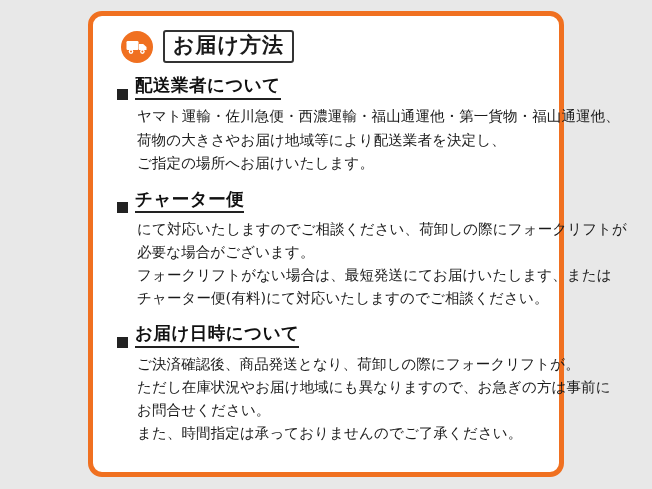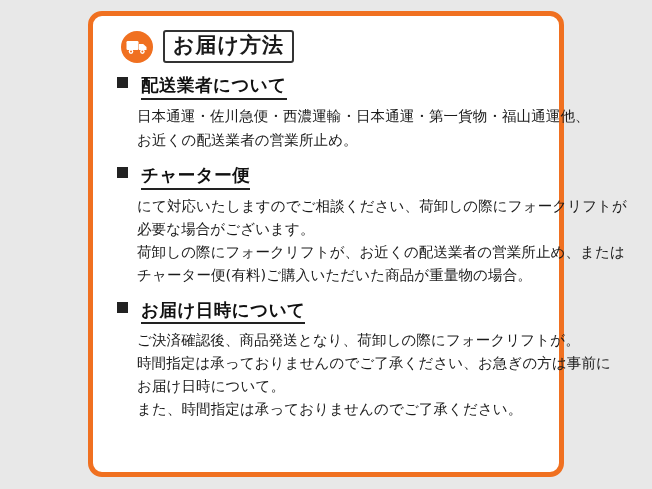--- a/index.html
+++ b/index.html
@@ -60,22 +60,22 @@
     border-radius: 3px;
     padding: 1px 8px 3px 8px;
     line-height: 1.2;
     background: #ffffff;
   }
   
   .section { margin-bottom: 13px; }
   .section:last-child { margin-bottom: 16px; }
   .section-heading {
     display: flex;
-    align-items: flex-start;
-    gap: 13px;
+    align-items: flex-end;
+    gap: 7px;
     margin-bottom: 5px;
     padding-left: 6px;
   }
   .sq {
     width: 11px;
     height: 11px;
     background: #222222;
     flex: 0 0 auto;
     margin-top: 2px;
   }
@@ -119,45 +119,46 @@
       </span>
       <span class="header-title">お届け方法</span>
     </div>
 
     <div class="section">
       <div class="section-heading">
         <span class="sq"></span>
         <span class="section-heading-text">配送業者について</span>
       </div>
       <div class="body-lines">
-        <div class="body-line">日本通運・佐川急便・西濃運輸・日本通運・第一貨物・福山通運他、</div>
-        <div class="body-line">お近くの配送業者の営業所止め。</div>
+        <div class="body-line">ヤマト運輸・佐川急便・西濃運輸・福山通運他・第一貨物・福山通運他、</div>
+        <div class="body-line">荷物の大きさやお届け地域等により配送業者を決定し、</div>
+        <div class="body-line">ご指定の場所へお届けいたします。</div>
       </div>
     </div>
 
     <div class="section">
       <div class="section-heading">
         <span class="sq"></span>
         <span class="section-heading-text">チャーター便</span>
       </div>
       <div class="body-lines tight">
         <div class="body-line">にて対応いたしますのでご相談ください、荷卸しの際にフォークリフトが</div>
         <div class="body-line">必要な場合がございます。</div>
-        <div class="body-line">荷卸しの際にフォークリフトが、お近くの配送業者の営業所止め、または</div>
-        <div class="body-line">チャーター便(有料)ご購入いただいた商品が重量物の場合。</div>
+        <div class="body-line">フォークリフトがない場合は、最短発送にてお届けいたします、または</div>
+        <div class="body-line">チャーター便(有料)にて対応いたしますのでご相談ください。</div>
       </div>
     </div>
 
     <div class="section">
       <div class="section-heading">
         <span class="sq"></span>
         <span class="section-heading-text">お届け日時について</span>
       </div>
       <div class="body-lines tight">
         <div class="body-line">ご決済確認後、商品発送となり、荷卸しの際にフォークリフトが。</div>
-        <div class="body-line">時間指定は承っておりませんのでご了承ください、お急ぎの方は事前に</div>
-        <div class="body-line">お届け日時について。</div>
+        <div class="body-line">ただし在庫状況やお届け地域にも異なりますので、お急ぎの方は事前に</div>
+        <div class="body-line">お問合せください。</div>
         <div class="body-line">また、時間指定は承っておりませんのでご了承ください。</div>
       </div>
     </div>
 
   </div>
 </div>
 
 </body></html>

